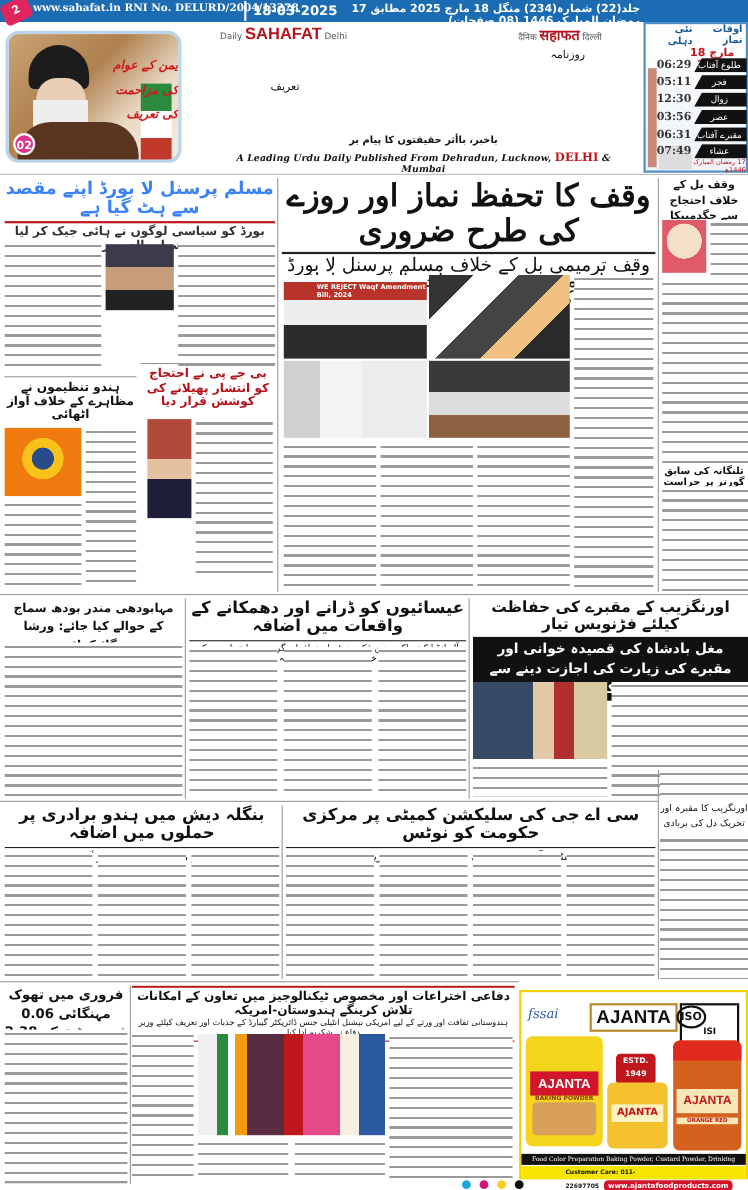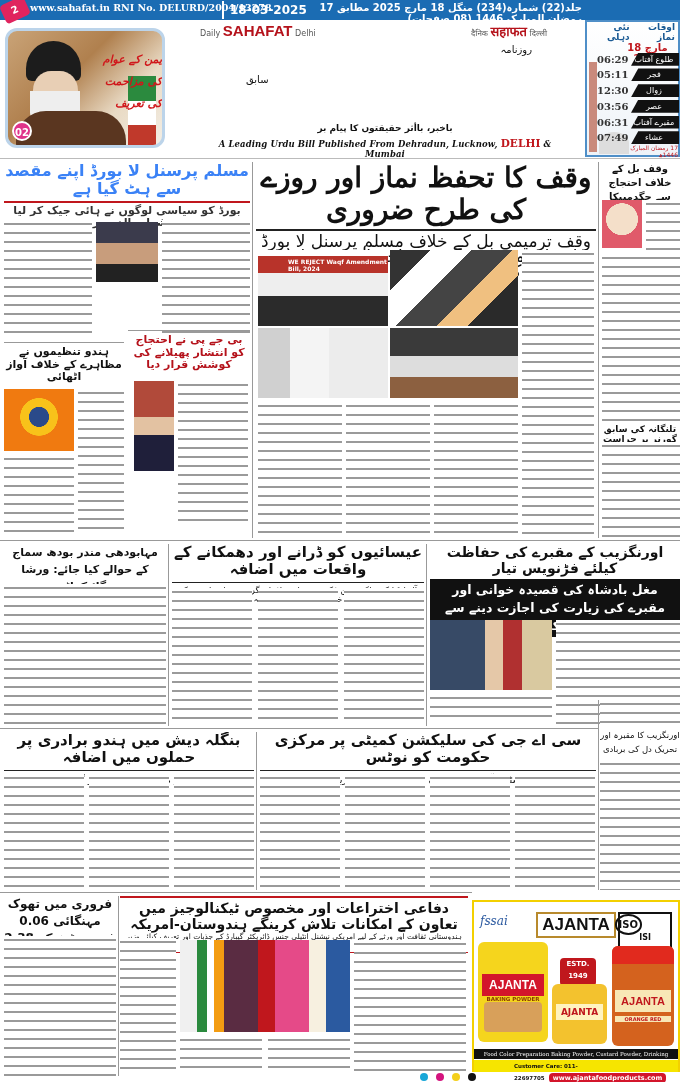--- a/index.html
+++ b/index.html
@@ -81,23 +81,23 @@
   <div class="robe"></div>
   <div class="flag"></div>
   <div class="cap">یمن کے عوام کی مزاحمت کی تعریف</div>
   <div class="num">02</div>
 </div>
 
 <div class="mast">
   <div class="en-logo"><span>Daily</span> <b>SAHAFAT</b> <span>Delhi</span></div>
   <div class="hi-logo"><span>दैनिक</span> <b>सहाफत</b> <span>दिल्ली</span></div>
   <div class="rozname">روزنامہ</div>
-  <div class="dilli">سابق</div>
+  <div class="dilli">تعریف</div>
   <div class="tag">باخبر، باأثر حقیقتوں کا پیام بر</div>
-  <div class="sub"><i>A Leading Urdu Bill Published From Dehradun, Lucknow,</i> <span>DELHI</span> <i>&amp; Mumbai</i></div>
+  <div class="sub"><i>A Leading Urdu Daily Published From Dehradun, Lucknow,</i> <span>DELHI</span> <i>&amp; Mumbai</i></div>
 </div>
 
 <div class="prayer">
   <div class="head">
       <span>اوقات نماز</span>
       <span>نئی دہلی</span>
     </div>
   <div class="dt">18 مارچ 2025</div>
   <div class="minaret"></div>
   <div class="dome"></div>
@@ -241,21 +241,21 @@
 <div class="rule" style="left:0;top:892px;width:472px;height:1px;background:#999"></div>
 
 <div class="col" style="left:4px;top:896px;width:112px;height:180px">
   <div class="hl" style="font-size:12px;line-height:17px">فروری میں تھوک مہنگائی 0.06 فیصد بڑھ کر 2.38 فیصد ہوگئی</div>
   <div class="lines" style="position:absolute;left:0;top:40px;width:112px;height:140px"></div>
 </div>
 <div class="vline" style="left:118px;top:896px;height:180px"></div>
 
 <div class="col" style="left:120px;top:896px;width:348px;height:180px">
   <div class="rule" style="position:relative;height:2px;background:#c0171d;margin-bottom:2px"></div>
-  <div class="hl" style="font-size:14px">دفاعی اختراعات اور مخصوص ٹیکنالوجیز میں تعاون کے امکانات تلاش کرینگے ہندوستان-امریکہ</div>
+  <div class="hl" style="font-size:11px">دفاعی اختراعات اور مخصوص ٹیکنالوجیز میں تعاون کے امکانات تلاش کرینگے ہندوستان-امریکہ</div>
   <div class="hl" style="font-size:7.5px;font-weight:normal;margin-top:1px">ہندوستانی ثقافت اور ورثے کے لیے امریکی نیشنل انٹیلی جنس ڈائریکٹر گیبارڈ کے جذبات اور تعریف کیلئے وزیر دفاع نے شکریہ ادا کیا</div>
   <div class="rule" style="position:relative;height:1px;background:#c0171d;margin-top:2px"></div>
   <div class="lines" style="position:absolute;left:0;top:42px;width:56px;height:136px"></div>
   <div class="img" style="left:60px;top:44px;width:170px;height:92px;background:linear-gradient(90deg,#f0f0f0 0 10%,#2b8a3e 10% 16%,#fff 16% 20%,#f39c12 20% 26%,#5a2c42 26% 46%,#c0171d 46% 56%,#e54a88 56% 76%,#f7f0e0 76% 86%,#2b5aa0 86%)"></div>
   <div class="lines" style="position:absolute;left:60px;top:140px;width:82px;height:38px"></div>
   <div class="lines" style="position:absolute;left:148px;top:140px;width:82px;height:38px"></div>
   <div class="lines" style="position:absolute;left:234px;top:44px;width:112px;height:134px"></div>
 </div>
 
 <div class="ad">

